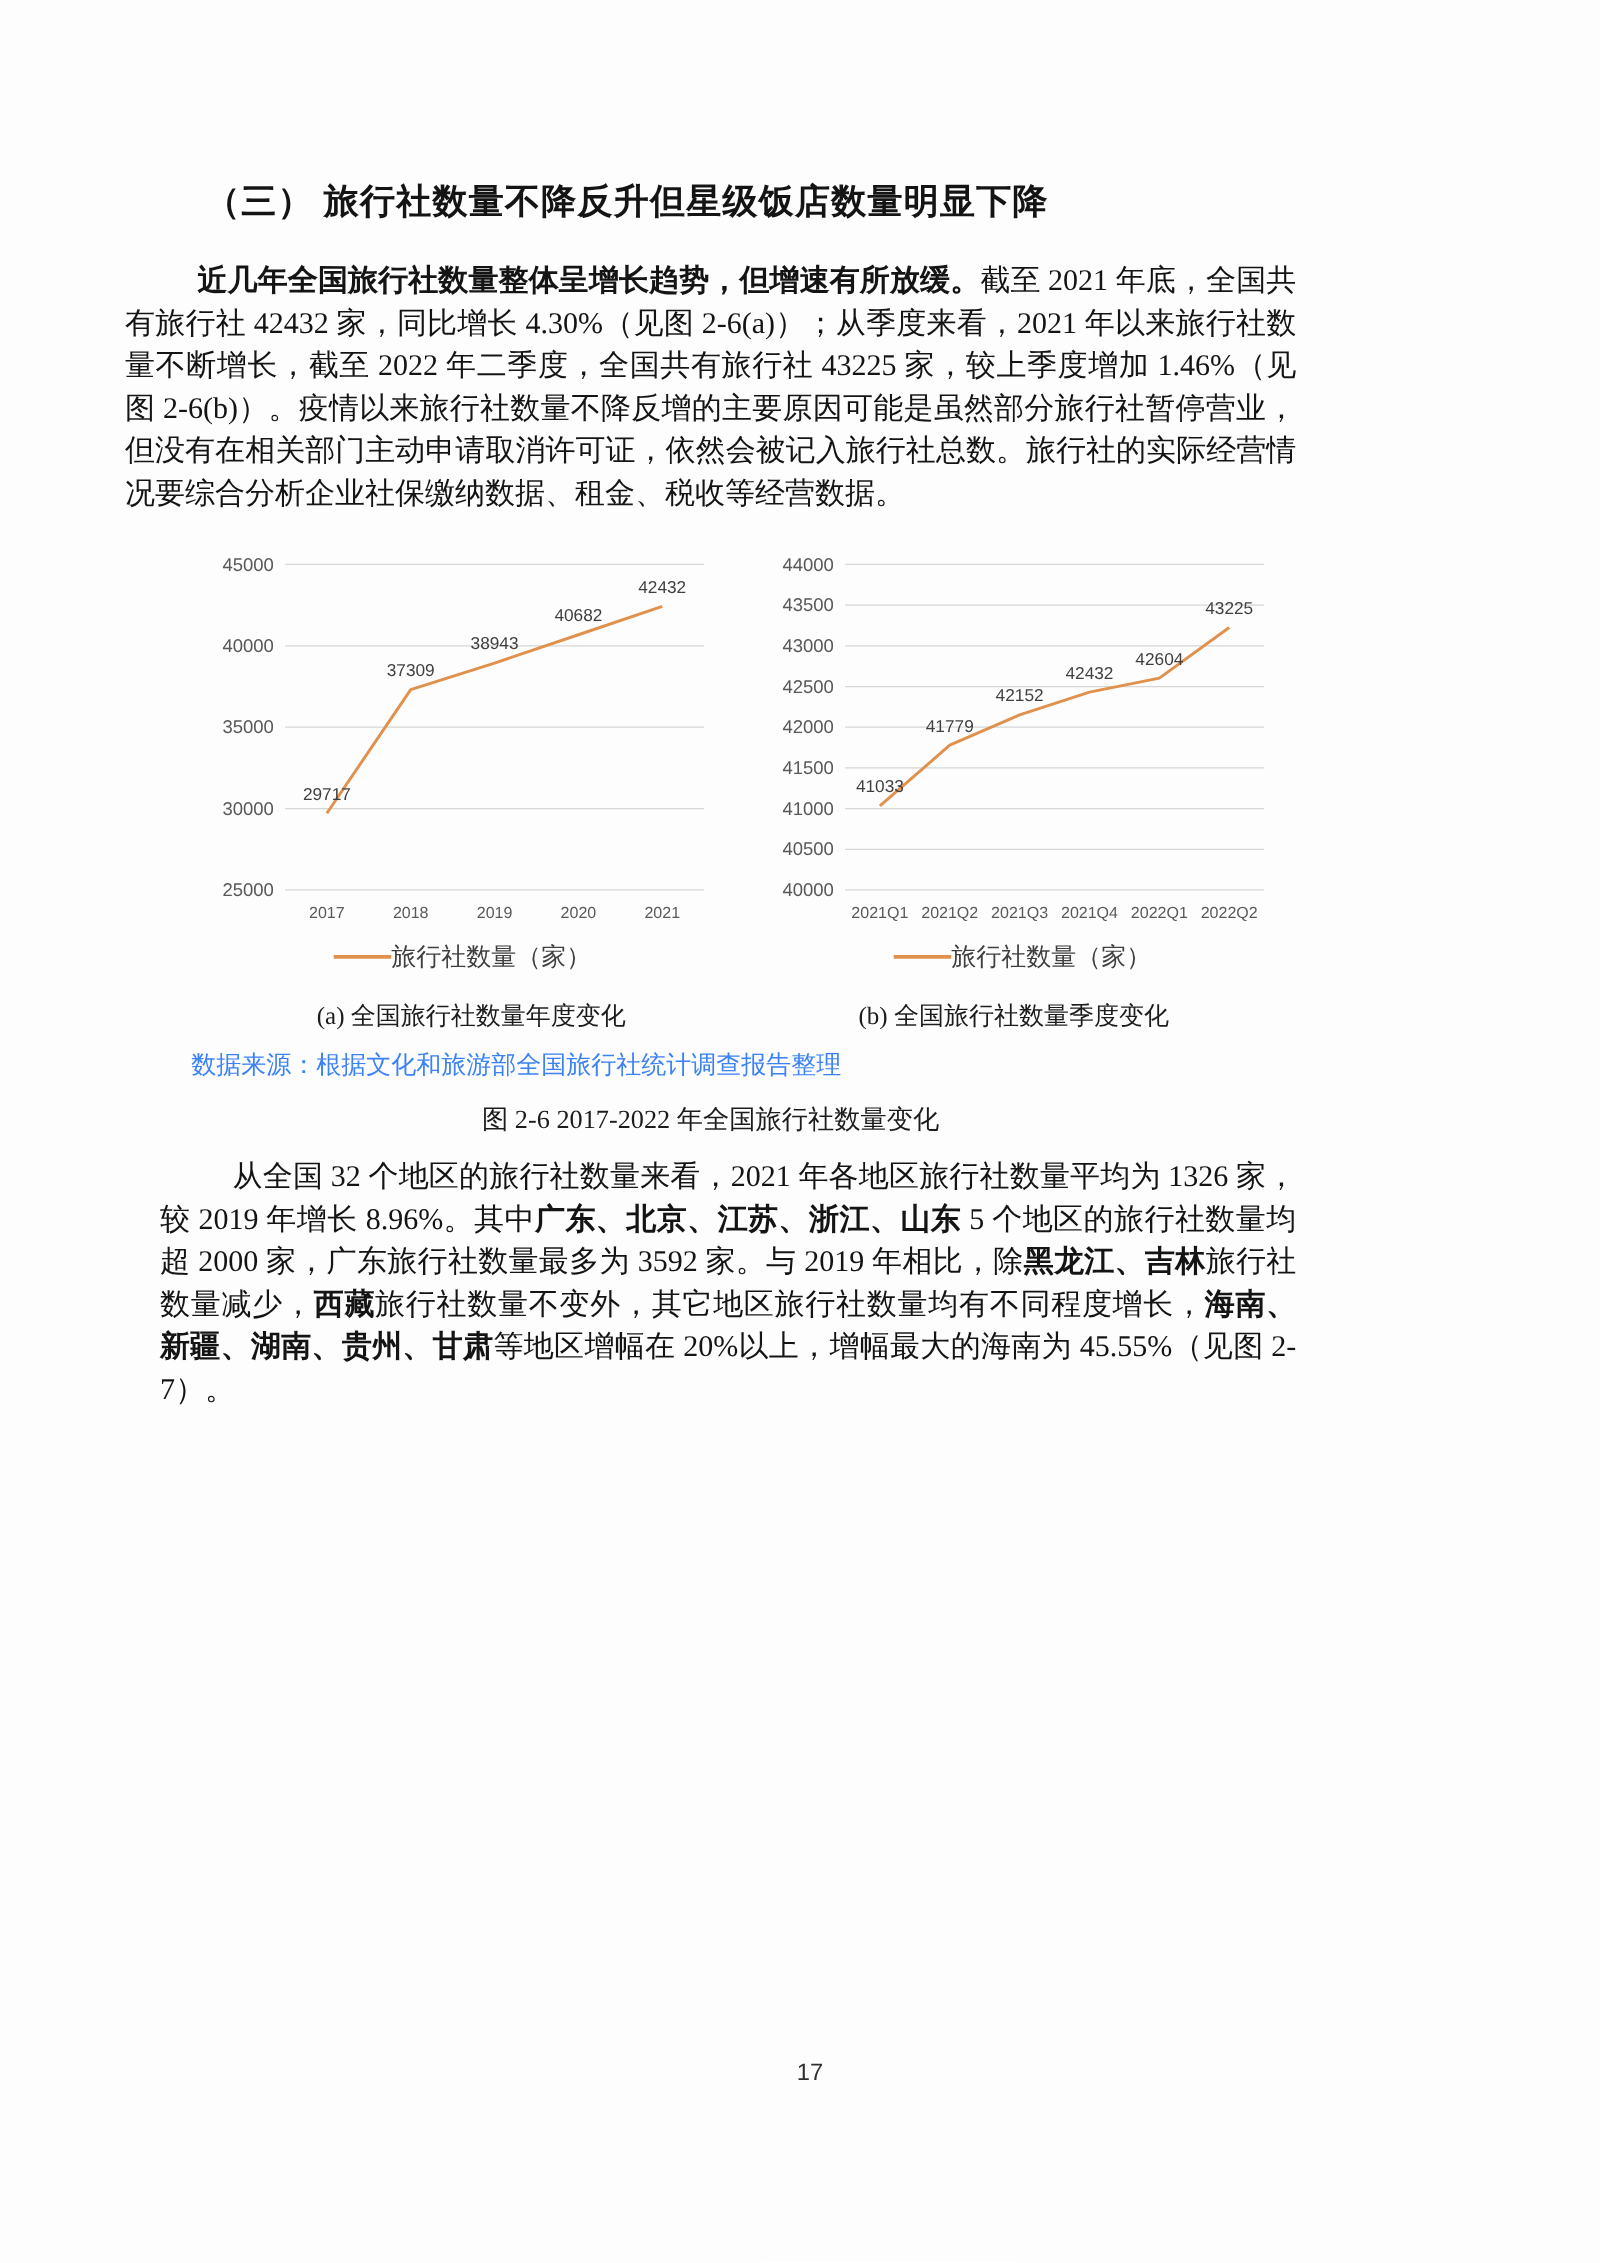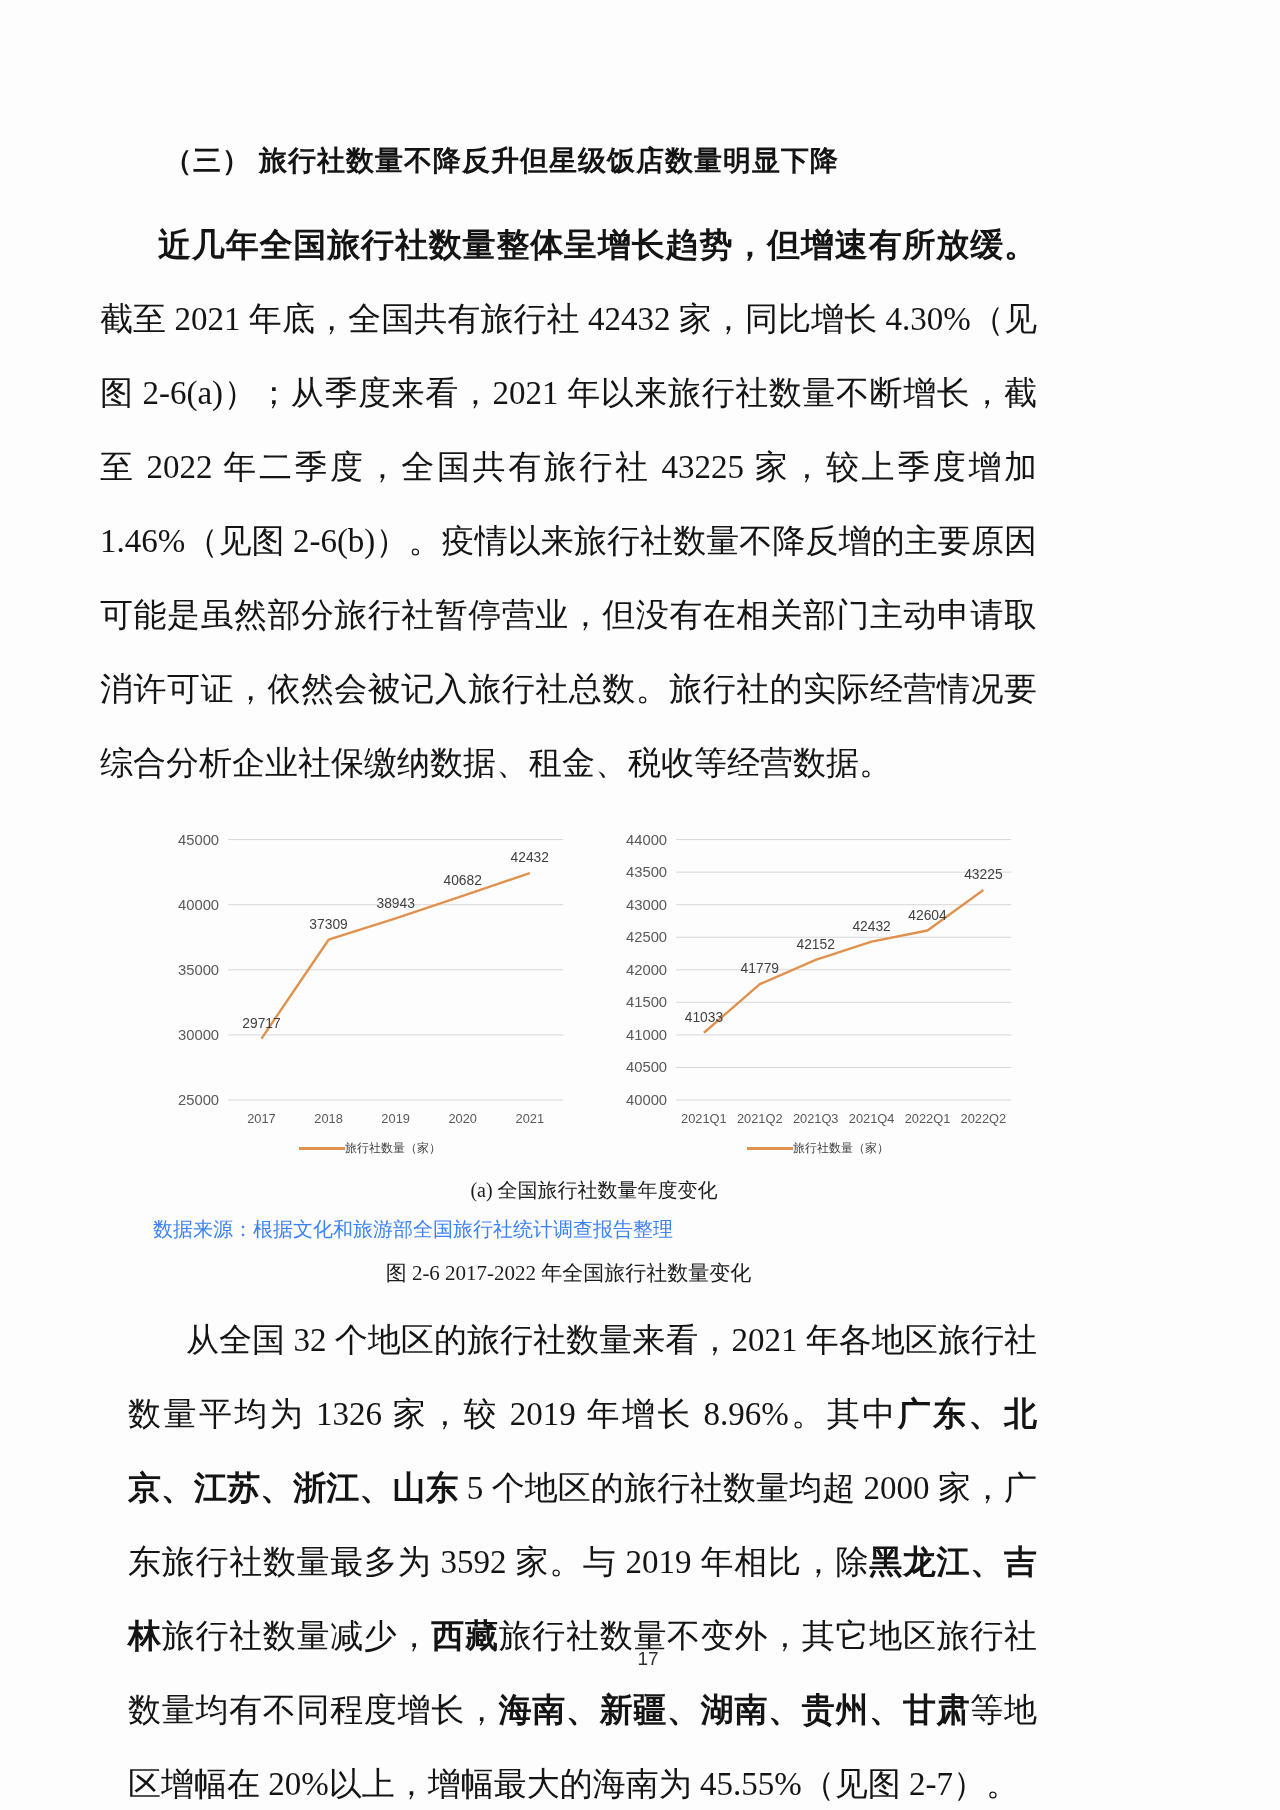--- a/index.html
+++ b/index.html
@@ -10,34 +10,34 @@
     font-family:"Liberation Serif","DejaVu Serif",serif;
     color:#141414;
     overflow:hidden;
   }
   .content{padding:142px 243px 0 100px;}
   .heading{
     margin:0 0 28px 64px;
     font-size:28px;font-weight:700;letter-spacing:1px;
   }
   .para{
-    margin:0;font-size:33px;line-height:74px;
+    margin:0;font-size:24px;line-height:34px;
     text-align:justify;text-indent:58px;
   }
   .para .b{font-weight:700;}
   .charts{
     display:flex;justify-content:space-between;
     width:882px;margin:10px 0 0 53px;
   }
   .chart{width:434px;}
   .chart svg{display:block;}
   .chart svg text{font-family:"Liberation Sans","DejaVu Sans",sans-serif;}
   .legend{
     display:flex;justify-content:center;align-items:center;
-    margin-top:4px;font-size:12px;color:#3f3f3f;
+    margin-top:4px;font-size:20px;color:#3f3f3f;
   }
   .legend .swatch{width:46px;height:0;border-top:3px solid #e0914d;}
   .subcaps{display:flex;justify-content:center;width:882px;margin:20px 0 0 53px;}
   .subcap{width:434px;text-align:center;font-size:20px;color:#1c1c1c;}
   .source{margin:12px 0 0 53px;font-size:20px;color:#3b82f6;}
   .figcap{margin-top:16px;text-align:center;font-size:21px;color:#1c1c1c;}
   .para2{margin-top:16px;margin-left:28px;}
   .pagenum{
     position:absolute;left:0;right:0;top:1648px;
     text-align:center;font-size:19px;color:#2f2f2f;
@@ -121,20 +121,21 @@
           </svg>
         <div class="legend">
           <span class="swatch" style="border-top-color: rgb(224, 145, 77);"></span>
           <span>旅行社数量（家）</span>
         </div>
       </div>
     </div>
 
     <div class="subcaps">
       <div class="subcap">(a) 全国旅行社数量年度变化</div>
+      <div class="subcap">(b) 全国旅行社数量季度变化</div>
     </div>
 
     <div class="source">数据来源：根据文化和旅游部全国旅行社统计调查报告整理</div>
     <div class="figcap">图 2-6 2017-2022 年全国旅行社数量变化</div>
 
     <p class="para para2"><span>从全国 32 个地区的旅行社数量来看，2021 年各地区旅行社数量平均为 1326 家，较 2019 年增长 8.96%。其中</span><span class="b">广东、北京、江苏、浙江、山东</span><span> 5 个地区的旅行社数量均超 2000 家，广东旅行社数量最多为 3592 家。与 2019 年相比，除</span><span class="b">黑龙江、吉林</span><span>旅行社数量减少，</span><span class="b">西藏</span><span>旅行社数量不变外，其它地区旅行社数量均有不同程度增长，</span><span class="b">海南、新疆、湖南、贵州、甘肃</span><span>等地区增幅在 20%以上，增幅最大的海南为 45.55%（见图 2-7）。</span></p>
 
   </div>
 
   <div class="pagenum">17</div>

